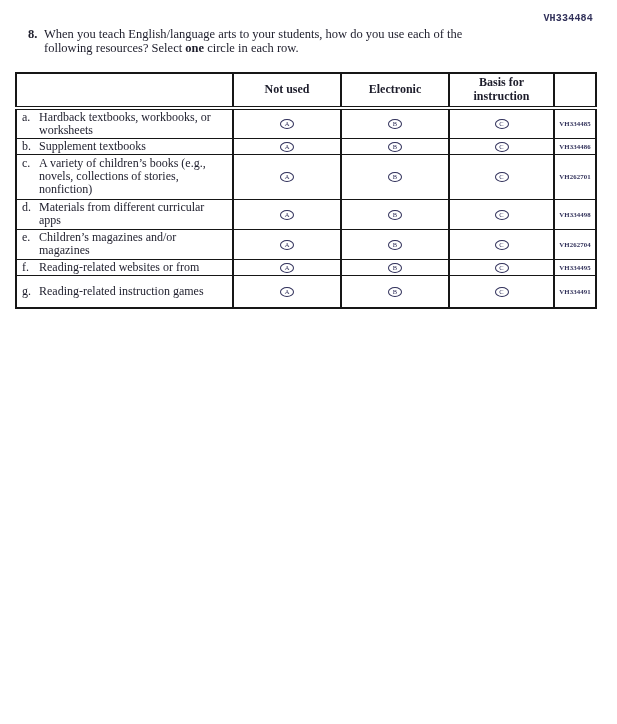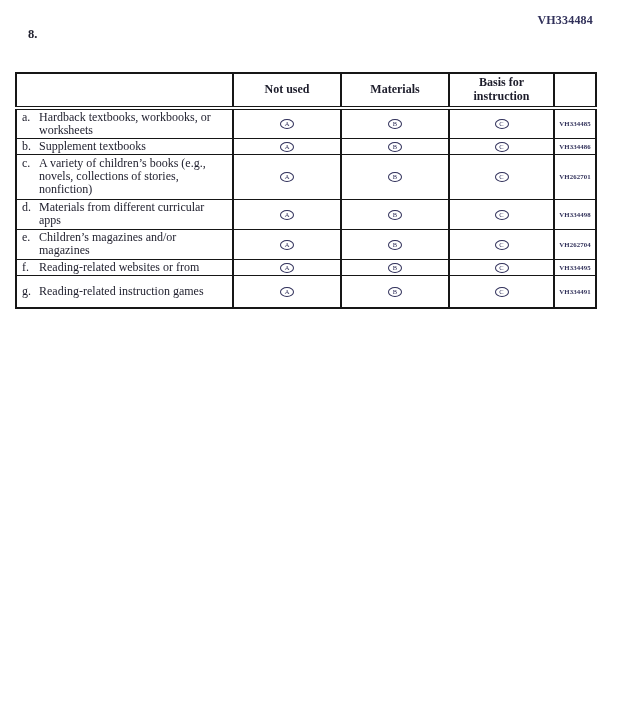--- a/index.html
+++ b/index.html
@@ -10,24 +10,25 @@
     position: relative;
     font-family: "Liberation Serif", "DejaVu Serif", serif;
     color: #1d1d2b;
     overflow: hidden;
   }
 
   .form-code-top {
     position: absolute;
     top: 13px;
     right: 24px;
-    font-size: 12px;
+    font-size: 10px;
     font-weight: bold;
     color: #31315a;
     letter-spacing: 0.2px;
+    font-family: Liberation Mono, monospace;
   }
 
   .question {
     position: absolute;
     top: 27px;
     left: 28px;
     width: 540px;
     display: flex;
     font-size: 12.5px;
     line-height: 1.12;
@@ -118,35 +119,41 @@
     padding: 0 1px;
   }
 </style>
 </head>
 <body>
 
 <div class="form-code-top">VH334484</div>
 
 <div class="question">
   <span class="q-num">8.</span>
+  <span class="q-text">
+    <span>When you teach English/language arts to your students, how do you use each of the</span><br>
+    <span>following resources? Select</span>
+    <b>one</b>
+    <span>circle in each row.</span>
+  </span>
 </div>
 
 <table class="resources">
   <colgroup>
     <col class="c-label">
       <col class="c-opt1">
       <col class="c-opt2">
       <col class="c-opt3">
       <col class="c-id">
   </colgroup>
   <thead>
     <tr>
       <th></th>
       <th>Not used</th>
-      <th>Materials</th>
+      <th>Electronic</th>
       <th>Basis for instruction</th>
       <th></th>
     </tr>
   </thead>
   <tbody>
     <tr class="r1">
       <td class="label-cell">
         <span class="label-wrap">
           <span class="row-letter">a.</span>
           <span class="row-text">Hardback textbooks, workbooks, or worksheets</span>

